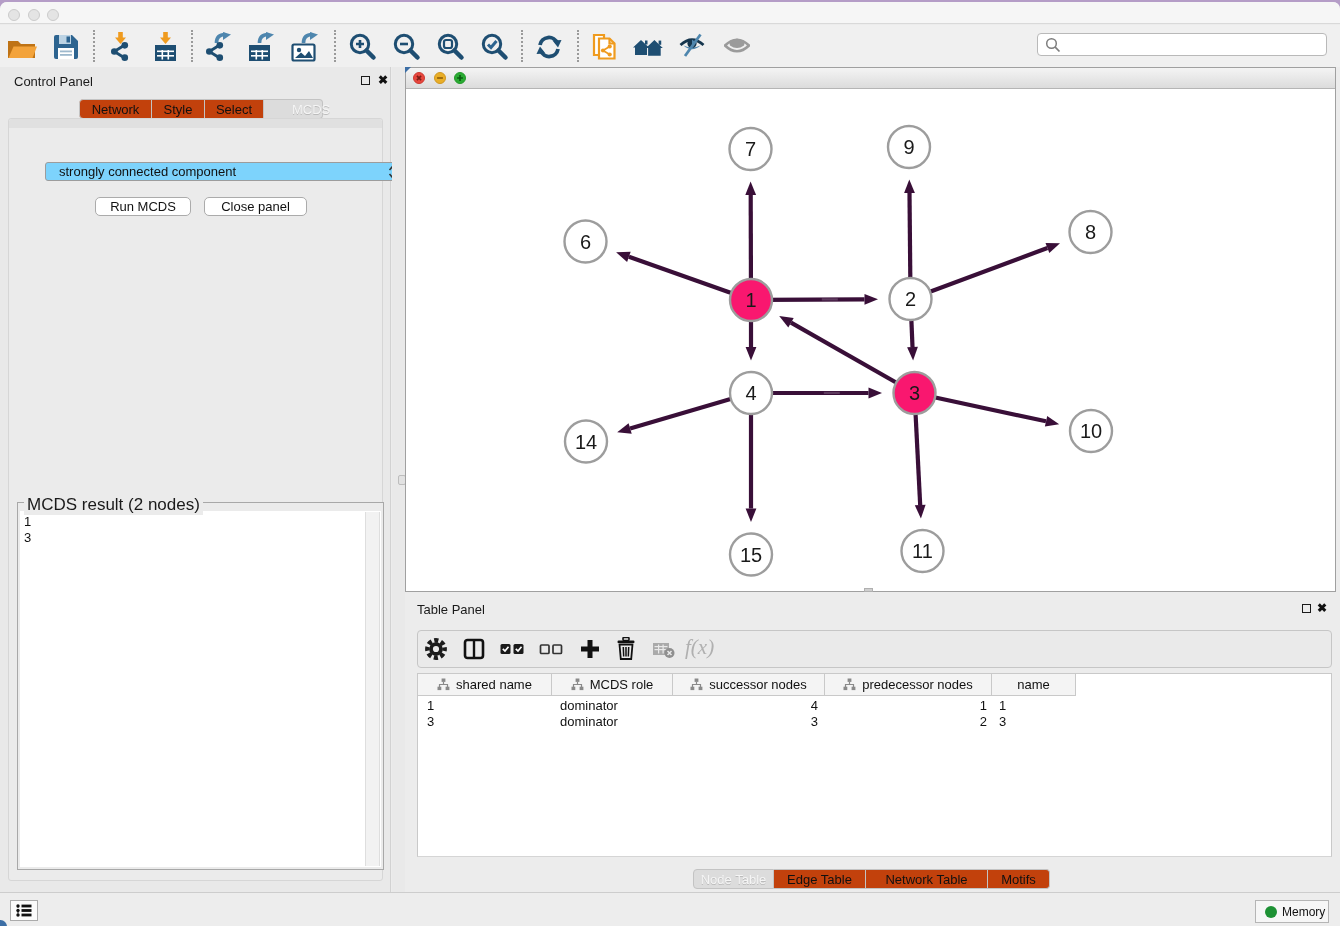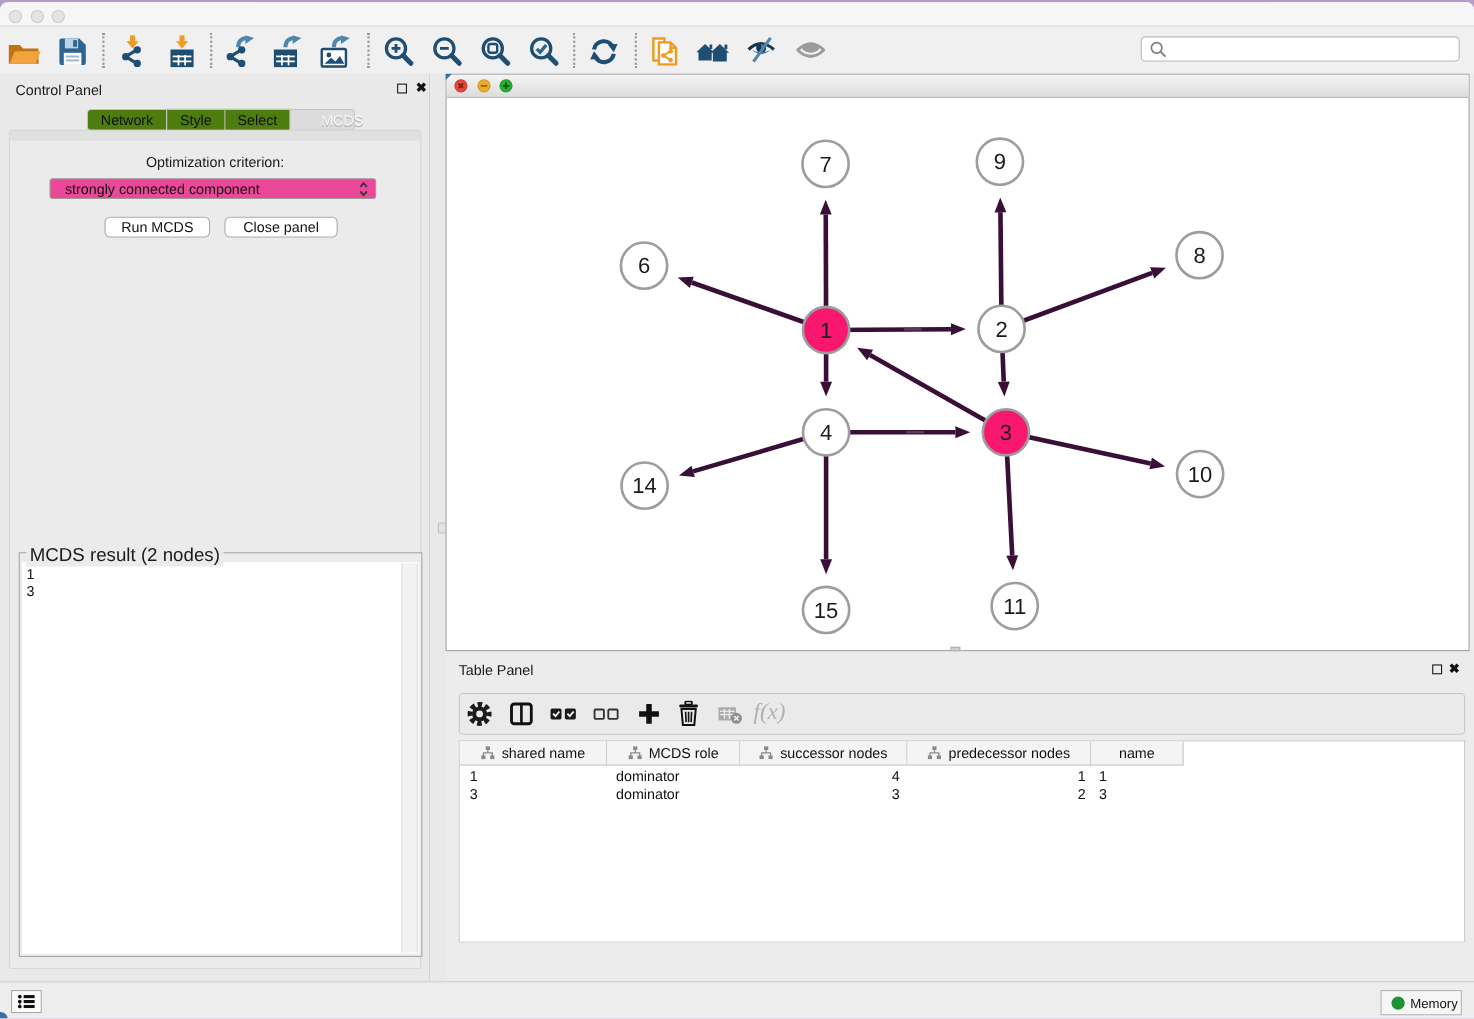--- a/index.html
+++ b/index.html
@@ -21,29 +21,29 @@
 
 #search { position:absolute; right:13px; top:8px; width:290px; height:23px; background:#fff;
   border:1px solid #b9b9b9; border-radius:4px; }
 
 #cp { position:absolute; left:0; top:65px; width:391px; height:825px; background:#e9e9e9; border-right:1px solid #d2d2d2;}
 .panel-title { font-size:13px; color:#1a1a1a; }
 .float-btn { position:absolute; width:9px; height:9px; border:1.5px solid #1a1a1a; background:transparent; }
 .close-x { position:absolute; font-size:12px; font-weight:bold; color:#111; }
 #cp-tabs { position:absolute; left:79px; top:32px; height:20px; }
 .tab { float:left; height:20px; line-height:19px; font-size:13px; text-align:center;
-  background:#4d7c0f; border:1px solid #c3c3c3; border-left:none; color:#111; }
+  background:#c2410c; border:1px solid #c3c3c3; border-left:none; color:#111; }
 .tab.first { border-left:1px solid #c3c3c3; border-radius:4px 0 0 4px; }
 .tab.last { border-radius:0 4px 4px 0; }
 .tab.sel { background:#dcdcdc; color:#f5f5f5; text-shadow:0 1px 0 #bbb; }
 #cp-pane { position:absolute; left:8px; top:51px; width:375px; height:763px;
   background:#ebebeb; border:1px solid #d6d6d6; border-radius:3px; }
 #cp-pane .topstrip { position:absolute; top:0; left:0; width:100%; height:9px; background:#e0e0e0; border-radius:3px 3px 0 0;}
 #opt-label { position:absolute; top:21px; width:100%; text-align:center; font-size:13px; color:#1a1a1a; }
-#opt-select { position:absolute; left:36px; top:43px; width:297px; height:19px; background:#ec4899;
+#opt-select { position:absolute; left:36px; top:43px; width:359px; height:19px; background:#7dd3fc;
   border:1px solid #9c9c9c; border-radius:3px; font-size:13px; color:#111; line-height:17px; padding-left:13px; }
 .btn { position:absolute; height:19px; background:#fff; border:1px solid #ababab; border-radius:5px;
   font-size:13px; color:#111; text-align:center; line-height:17px; }
 #fieldset { position:absolute; left:8px; top:383px; width:367px; height:368px;
   border:1px solid #a8a8a8; background:#ebebeb; }
 #fieldset .white { position:absolute; left:2px; top:8px; right:2px; bottom:2px; background:#fff; }
 #fieldset .legend { position:absolute; top:-8px; left:6px; background:#ebebeb; padding:0 3px;
   font-size:17px; color:#1a1a1a; }
 #fieldset .txt { position:absolute; left:6px; top:11px; font-size:13px; color:#111; line-height:16px; }
 #fieldset .sbar { position:absolute; right:3px; top:9px; bottom:3px; width:15px; background:#f2f2f2; border-left:1px solid #dedede; border-right:1px solid #dedede;}
@@ -238,21 +238,20 @@
     <div class="float-btn" style="left:361px;top:9px;"></div>
     <div class="close-x" style="left:378px;top:6px;">✖</div>
     <div id="cp-tabs">
       <div class="tab first" style="width:73px;">Network</div>
       <div class="tab" style="width:53px;">Style</div>
       <div class="tab" style="width:59px;">Select</div>
       <div class="tab last sel" style="width:59px;padding-left:28px;">MCDS</div>
     </div>
     <div id="cp-pane">
       <div class="topstrip"></div>
-      <div id="opt-label">Optimization criterion:</div>
       <div id="opt-select">strongly connected component
         <svg style="position:absolute;right:6px;top:2px;" width="9" height="14" viewBox="0 0 9 14">
           <path d="M1.5 5 L4.5 1.5 L7.5 5" fill="none" stroke="#333" stroke-width="1.6"></path>
           <path d="M1.5 9 L4.5 12.5 L7.5 9" fill="none" stroke="#333" stroke-width="1.6"></path>
         </svg>
       </div>
       <div class="btn" style="left:86px;top:78px;width:96px;">Run MCDS</div>
       <div class="btn" style="left:195px;top:78px;width:103px;">Close panel</div>
       <div id="fieldset">
         <div class="white"></div>
@@ -424,20 +423,26 @@
         <div class="td" style="left:142px;top:24px;">dominator</div>
         <div class="td" style="left:255px;width:145px;top:24px;text-align:right;">4</div>
         <div class="td" style="left:407px;width:162px;top:24px;text-align:right;">1</div>
         <div class="td" style="left:581px;top:24px;">1</div>
         <div class="td" style="left:9px;top:40px;">3</div>
         <div class="td" style="left:142px;top:40px;">dominator</div>
         <div class="td" style="left:255px;width:145px;top:40px;text-align:right;">3</div>
         <div class="td" style="left:407px;width:162px;top:40px;text-align:right;">2</div>
         <div class="td" style="left:581px;top:40px;">3</div>
       </div>
+    <div id="tp-tabs">
+      <div class="tab first sel" style="width:81px;">Node Table</div>
+      <div class="tab" style="width:92px;">Edge Table</div>
+      <div class="tab" style="width:122px;">Network Table</div>
+      <div class="tab last" style="width:62px;">Motifs</div>
+    </div>
   </div>
   <div id="statusbar">
     <div id="list-btn"><svg width="26" height="19" viewBox="0 0 26 19">
       <circle cx="7" cy="5" r="1.7" fill="#111"></circle>
           <circle cx="7" cy="9.5" r="1.7" fill="#111"></circle>
           <circle cx="7" cy="14" r="1.7" fill="#111"></circle>
       <path d="M7 5 V14" stroke="#111" stroke-width="1" stroke-dasharray="1.5 1.5"></path>
       <rect x="10.5" y="3.6" width="10" height="2.8" fill="#111"></rect>
       <rect x="10.5" y="8.1" width="10" height="2.8" fill="#111"></rect>
       <rect x="10.5" y="12.6" width="10" height="2.8" fill="#111"></rect>

